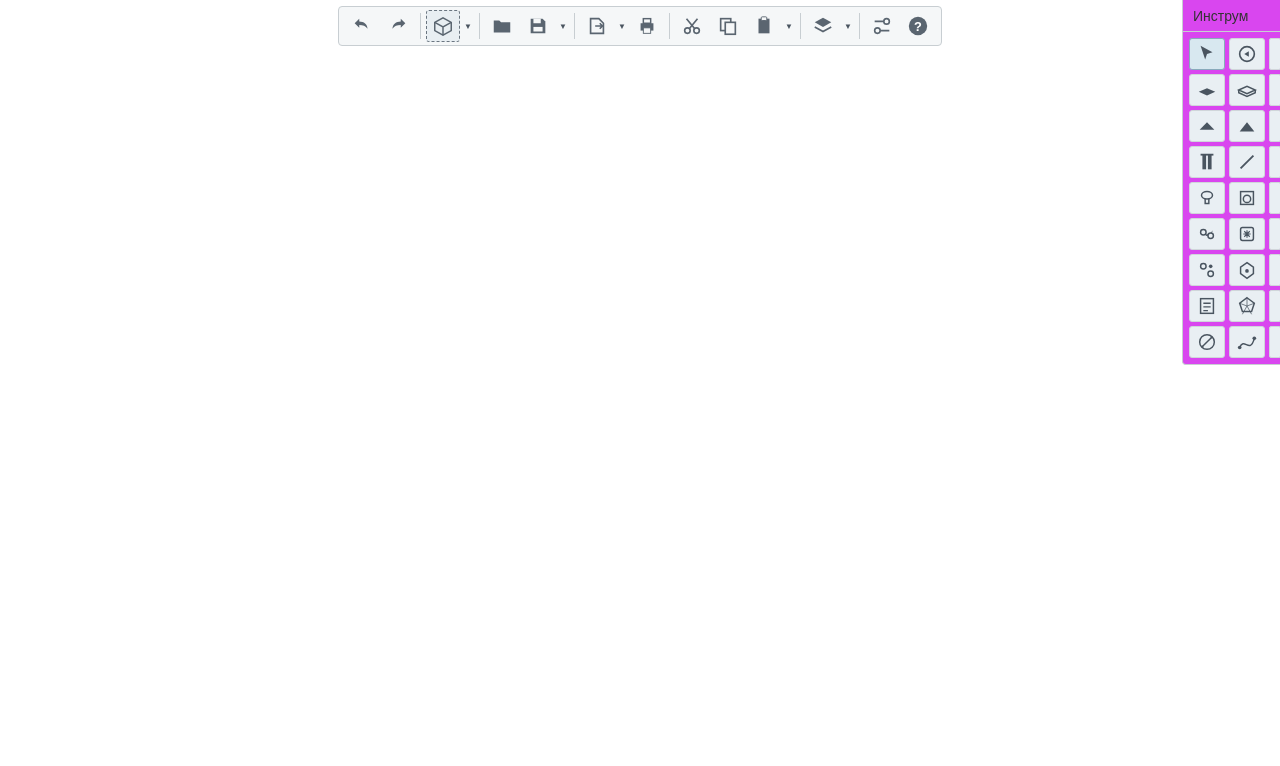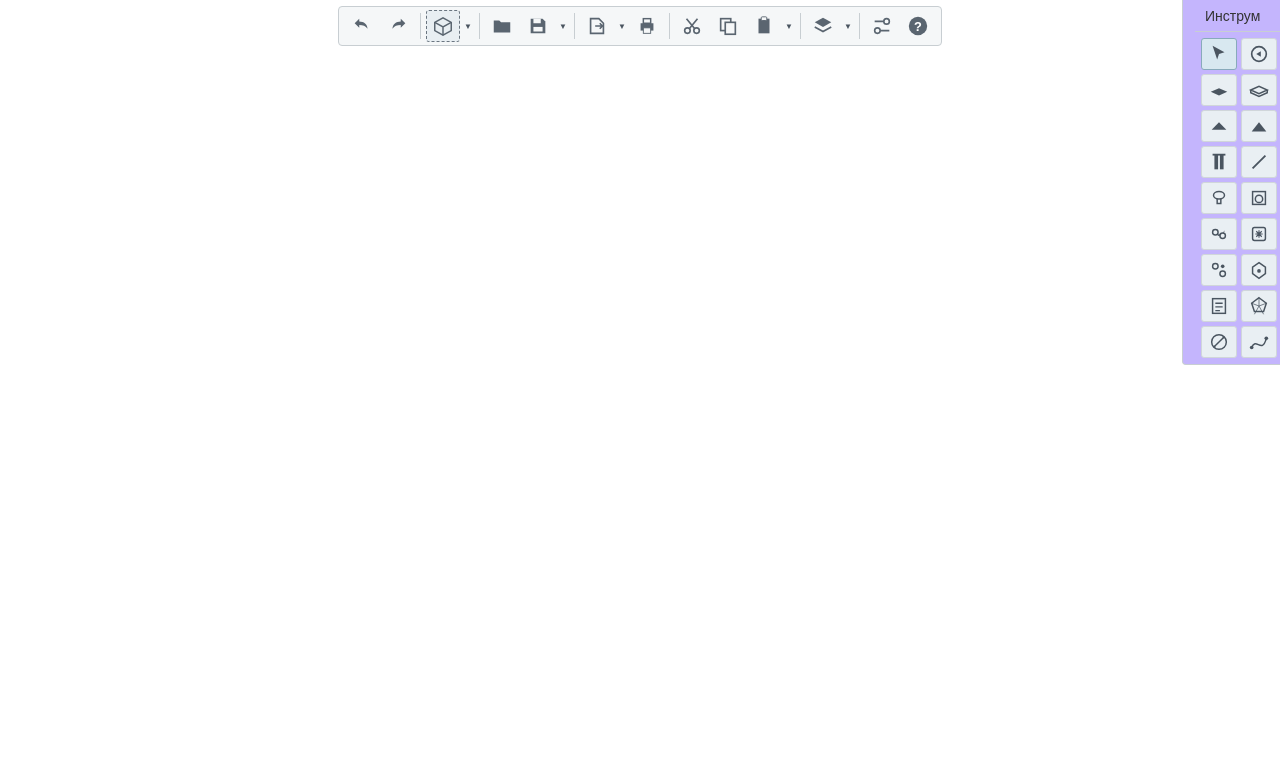--- a/index.html
+++ b/index.html
@@ -50,25 +50,24 @@
     cursor: pointer;
     font-size: 8px;
   }
 
   
   .right-panel {
     position: absolute;
     top: 0;
     right: 0;
     width: 98px;
-    background: #c4b5fd;
+    background: #d946ef;
     border-left: 1px solid #c8ced2;
     border-bottom: 1px solid #c8ced2;
     border-radius: 0 0 0 4px;
-    padding-left: 12px;
   }
   .rp-title {
     height: 32px;
     display: flex;
     align-items: center;
     padding-left: 10px;
     font-size: 14px;
     color: #333;
     border-bottom: 1px solid #c8ced2;
     overflow: hidden;

